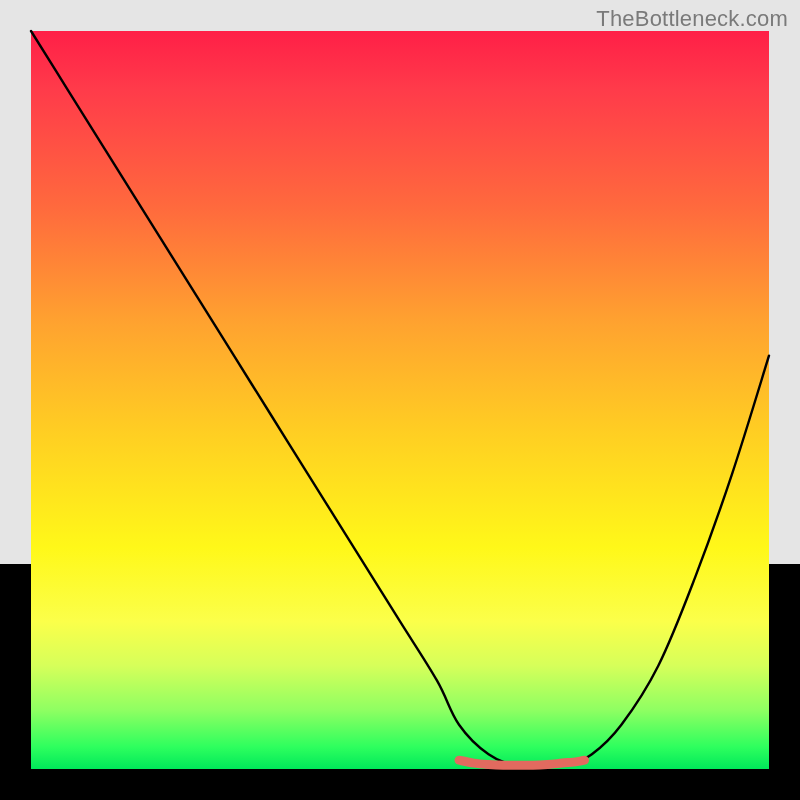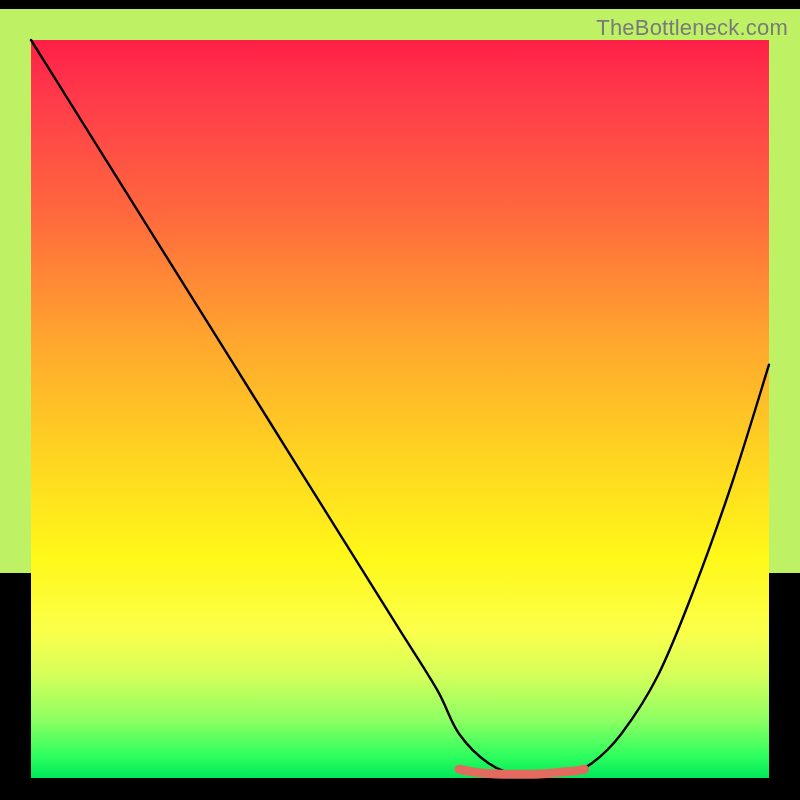--- a/index.html
+++ b/index.html
@@ -8,22 +8,21 @@
     width: 800px;
     height: 800px;
     background: #000;
     overflow: hidden;
     font-family: Arial, Helvetica, sans-serif;
   }
   .frame {
     position: relative;
     width: 800px;
     height: 564px;
-    background: #bef264;
-    margin-top: 9px;
+    background: #e5e5e5;
   }
   .plot-area {
     position: absolute;
     left: 31px;
     top: 31px;
     width: 738px;
     height: 738px;
     
     background: linear-gradient(
       to bottom,

